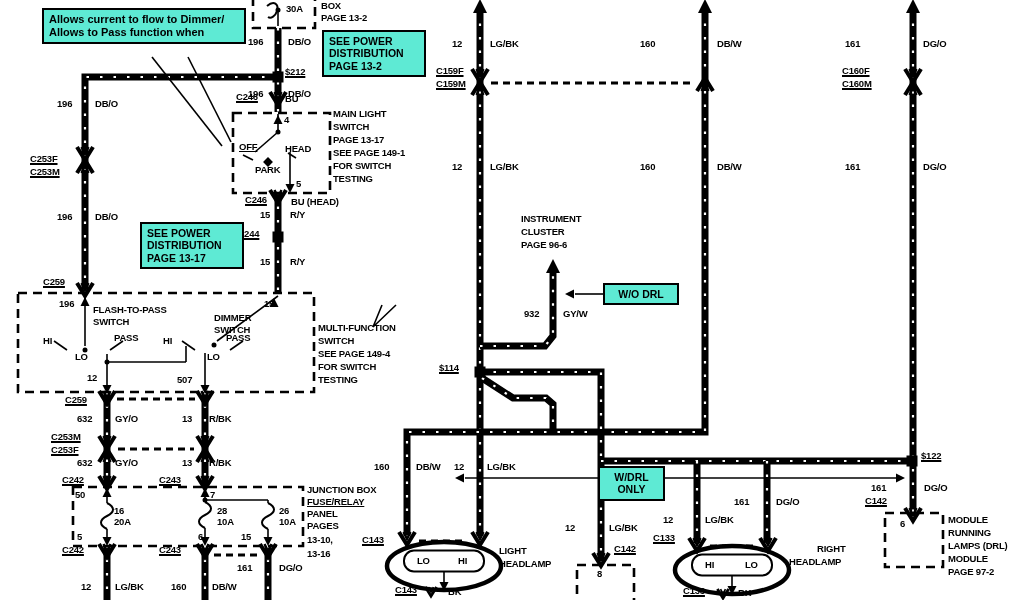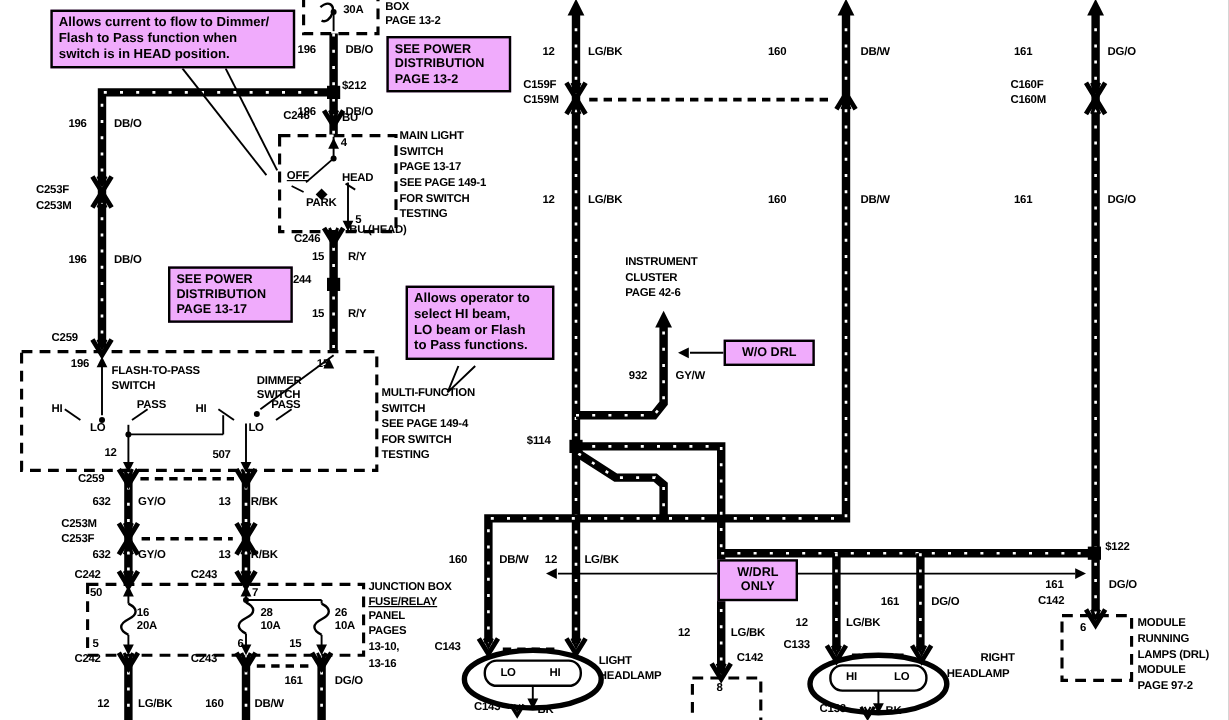--- a/index.html
+++ b/index.html
@@ -13,22 +13,22 @@
   .fz{stroke:#000;stroke-width:2;fill:none;}
   .dm{stroke:#000;stroke-width:3;fill:none;stroke-dasharray:7 5;}
   .db{stroke:#000;stroke-width:2.6;fill:none;stroke-dasharray:9 6;}
   .ov{stroke:#000;stroke-width:4.5;fill:none;}
   .pl{stroke:#000;stroke-width:2;fill:none;}
   .sq{fill:#000;}
   .cn{stroke:#000;fill:none;}
   #labels{position:absolute;left:0;top:0;width:1024px;height:600px;}
   .lbl{position:absolute;font-size:9.5px;line-height:10px;font-weight:bold;
        white-space:nowrap;letter-spacing:-0.2px;}
-  .lbl.u{text-decoration-thickness:1.5px;}
-  .note{position:absolute;border:2px solid #000;background:#f0abfc;padding:3px 5px;
+  .lbl.u{text-decoration:underline;text-decoration-thickness:1.5px;}
+  .note{position:absolute;border:2px solid #000;background:#5eead4;padding:3px 5px;
         font-weight:bold;line-height:1.18;}
   .note.center{text-align:center;}
 </style>
 </head>
 <body>
 
 <div class="stage">
 
 <svg width="1024" height="600" viewBox="0 0 1024 600">
   <defs>
@@ -282,21 +282,21 @@
       <div class="lbl" style="left: 333px; top: 135px;">PAGE 13-17</div>
       <div class="lbl" style="left: 333px; top: 148px;">SEE PAGE 149-1</div>
       <div class="lbl" style="left: 333px; top: 161px;">FOR SWITCH</div>
       <div class="lbl" style="left: 333px; top: 174px;">TESTING</div>
       <div class="lbl" style="left: 284px; top: 115px;">4</div>
       <div class="lbl" style="left: 296px; top: 179px;">5</div>
       <div class="lbl" style="left: 239px; top: 142px; text-decoration: underline;">OFF</div>
       <div class="lbl" style="left: 285px; top: 144px;">HEAD</div>
       <div class="lbl" style="left: 255px; top: 165px;">PARK</div>
       <div class="lbl u" style="left: 245px; top: 195px;">C246</div>
-      <div class="lbl" style="left: 291px; top: 187px; text-align: center;">BU (HEAD)</div>
+      <div class="lbl" style="left: 291px; top: 197px; text-align: center;">BU (HEAD)</div>
       <div class="lbl" style="left: 260px; top: 210px;">15</div>
       <div class="lbl" style="left: 290px; top: 210px;">R/Y</div>
       <div class="lbl u" style="left: 239px; top: 229px;">$244</div>
       <div class="lbl" style="left: 260px; top: 257px;">15</div>
       <div class="lbl" style="left: 290px; top: 257px;">R/Y</div>
       <div class="lbl u" style="left: 43px; top: 277px;">C259</div>
       <div class="lbl" style="left: 59px; top: 299px;">196</div>
       <div class="lbl" style="left: 264px; top: 299px;">15</div>
       <div class="lbl" style="left: 93px; top: 305px;">FLASH-TO-PASS</div>
       <div class="lbl" style="left: 93px; top: 317px;">SWITCH</div>
@@ -348,21 +348,21 @@
       <div class="lbl u" style="left: 62px; top: 545px;">C242</div>
       <div class="lbl u" style="left: 159px; top: 545px;">C243</div>
       <div class="lbl" style="left: 237px; top: 563px;">161</div>
       <div class="lbl" style="left: 279px; top: 563px;">DG/O</div>
       <div class="lbl" style="left: 81px; top: 582px;">12</div>
       <div class="lbl" style="left: 115px; top: 582px;">LG/BK</div>
       <div class="lbl" style="left: 171px; top: 582px;">160</div>
       <div class="lbl" style="left: 212px; top: 582px;">DB/W</div>
       <div class="lbl" style="left: 521px; top: 214px;">INSTRUMENT</div>
       <div class="lbl" style="left: 521px; top: 227px;">CLUSTER</div>
-      <div class="lbl" style="left: 521px; top: 240px;">PAGE 42-6</div>
+      <div class="lbl" style="left: 521px; top: 240px;">PAGE 96-6</div>
       <div class="lbl" style="left: 524px; top: 309px;">932</div>
       <div class="lbl" style="left: 563px; top: 309px;">GY/W</div>
       <div class="lbl u" style="left: 439px; top: 363px;">$114</div>
       <div class="lbl" style="left: 374px; top: 462px;">160</div>
       <div class="lbl" style="left: 416px; top: 462px;">DB/W</div>
       <div class="lbl" style="left: 454px; top: 462px;">12</div>
       <div class="lbl" style="left: 487px; top: 462px;">LG/BK</div>
       <div class="lbl u" style="left: 362px; top: 535px;">C143</div>
       <div class="lbl" style="left: 499px; top: 546px;">LIGHT</div>
       <div class="lbl" style="left: 499px; top: 559px;">HEADLAMP</div>
@@ -390,39 +390,32 @@
       <div class="lbl" style="left: 924px; top: 483px;">DG/O</div>
       <div class="lbl u" style="left: 865px; top: 496px;">C142</div>
       <div class="lbl" style="left: 900px; top: 519px;">6</div>
       <div class="lbl" style="left: 948px; top: 515px;">MODULE</div>
       <div class="lbl" style="left: 948px; top: 528px;">RUNNING</div>
       <div class="lbl" style="left: 948px; top: 541px;">LAMPS (DRL)</div>
       <div class="lbl" style="left: 948px; top: 554px;">MODULE</div>
       <div class="lbl" style="left: 948px; top: 567px;">PAGE 97-2</div>
       <div class="note" style="left: 42px; top: 8px; width: 190px; font-size: 11px;">
         <div>Allows current to flow to Dimmer/</div>
-        <div>Flash  to  Pass  function  when</div>
-        <div>switch is in HEAD position.</div>
+        <div>Allows  to  Pass  function  when</div>
       </div>
       <div class="note" style="left: 322px; top: 30px; width: 90px; font-size: 10.5px;">
         <div>SEE  POWER</div>
         <div>DISTRIBUTION</div>
         <div>PAGE 13-2</div>
       </div>
       <div class="note" style="left: 140px; top: 222px; width: 90px; font-size: 10.5px;">
         <div>SEE  POWER</div>
         <div>DISTRIBUTION</div>
         <div>PAGE 13-17</div>
       </div>
-      <div class="note" style="left: 338px; top: 238px; width: 110px; font-size: 11px;">
-        <div>Allows operator to</div>
-        <div>select  HI  beam,</div>
-        <div>LO beam or Flash</div>
-        <div>to Pass functions.</div>
-      </div>
       <div class="note center" style="left: 603px; top: 283px; width: 62px; font-size: 10.5px;">
         <div>W/O  DRL</div>
       </div>
       <div class="note center" style="left: 598px; top: 466px; width: 53px; font-size: 10.5px;">
         <div>W/DRL</div>
         <div>ONLY</div>
       </div>
     </div>
 
 </div>

